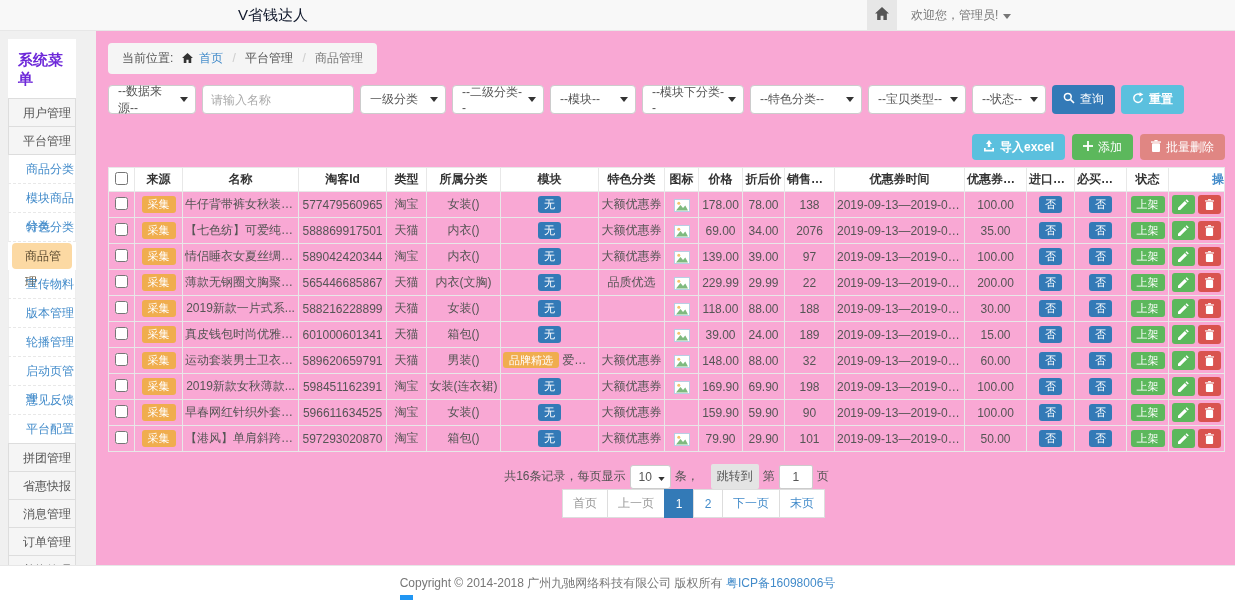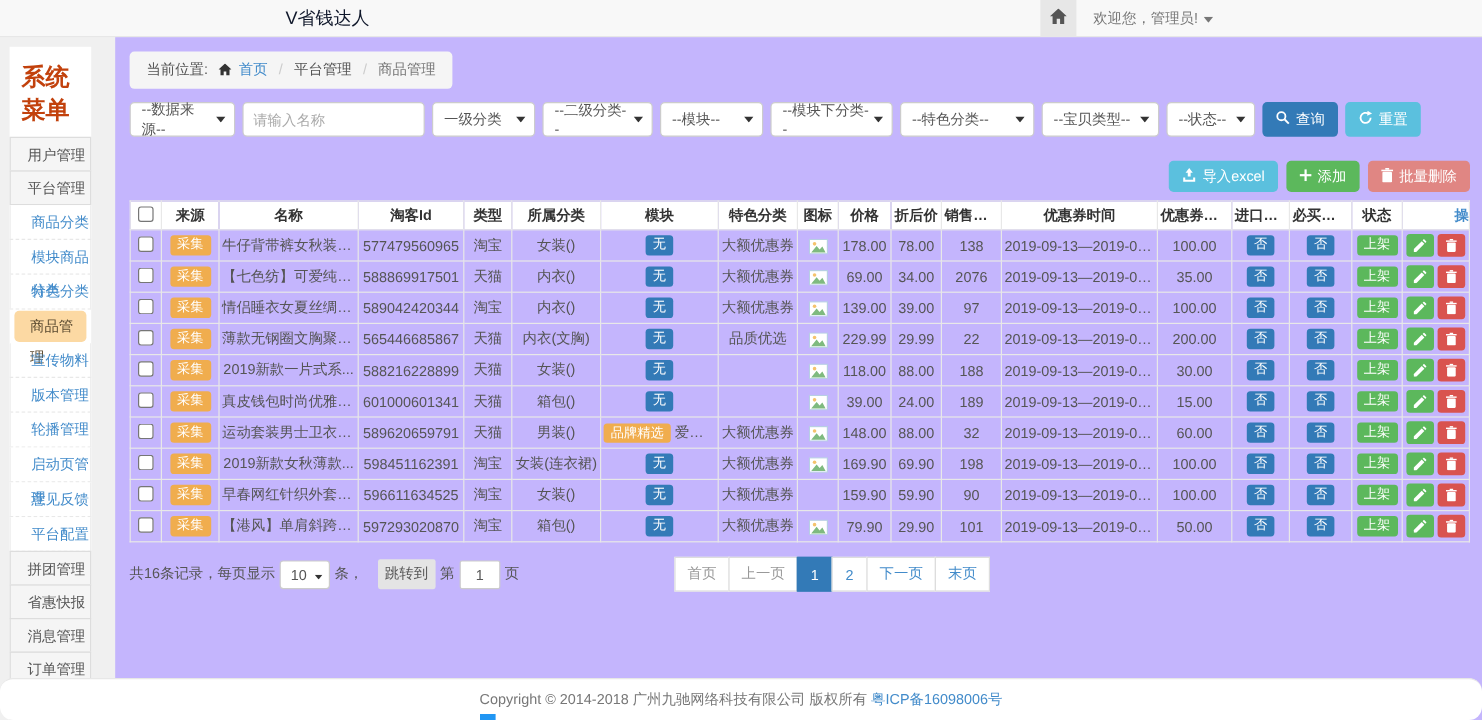--- a/index.html
+++ b/index.html
@@ -10,70 +10,70 @@
   }
   
   .topbar { height: 31px; background: #f8f8f8; border-bottom: 1px solid #e7e7e7; display: flex; align-items: center; }
   .brand { margin-left: 238px; color: #0f172a; font-size: 15px; }
   .topbar-right { margin-left: auto; display: flex; align-items: center; height: 100%; }
   .home-box { width: 30px; height: 100%; background: #e7e7e7; display: flex; align-items: center; justify-content: center; cursor: pointer; }
   .welcome { width: 338px; padding-left: 14px; color: #777; display: flex; align-items: center; gap: 5px; cursor: pointer; }
   
   .layout { display: flex; padding-left: 8px; height: 569px; }
   .sidebar { width: 182px; background: #fff; margin-top: 8px; }
-  .sidebar-title { color: #c2410c; font-size: 20px; font-weight: bold; padding: 12px 10px 10px; }
+  .sidebar-title { color: #6d28d9; font-size: 15px; font-weight: bold; padding: 12px 10px 10px; }
   .side-group { height: 29px; line-height: 28px; background: #f5f5f5; border: 1px solid #ddd; margin-top: -1px; padding-left: 14px; color: #555; cursor: pointer; }
   .side-sub { height: 29px; line-height: 28px; padding-left: 17px; color: #428bca; border-left: 1px solid #eee; border-right: 1px solid #eee; border-bottom: 1px dashed #e8e8e8; cursor: pointer; background: #fff; }
   .side-sub.active { background: #fcd9a3; border-radius: 4px; color: #5a4a30; margin: 1px 4px; height: 26px; line-height: 26px; padding-left: 13px; border: none; }
   
-  .main { flex: 1; margin-left: 20px; background: #c4b5fd; padding: 12px 10px 0 12px; }
+  .main { flex: 1; margin-left: 20px; background: #f9a8d4; padding: 12px 10px 0 12px; }
   .breadcrumb { display: inline-block; background: #f5f5f5; border-radius: 4px; padding: 7px 14px; color: #555; margin-bottom: 11px; }
   .breadcrumb .crumb-link { color: #428bca; text-decoration: none; cursor: pointer; }
   .breadcrumb .sep { color: #ccc; margin: 0 6px; }
   .breadcrumb .current { color: #777; }
   .bc-home { display: inline-block; vertical-align: -1px; margin: 0 3px 0 5px; }
   
   .filters { display: flex; align-items: center; gap: 6px; margin-bottom: 20px; }
   .select-box { height: 29px; border: 1px solid #ccc; border-radius: 4px; background: #fff; color: #555; display: flex; align-items: center; justify-content: space-between; padding: 0 7px 0 9px; cursor: pointer; flex-shrink: 0; }
   .sel-caret { display: inline-flex; margin-left: 4px; }
   .name-input { height: 29px; width: 152px; border: 1px solid #ccc; border-radius: 4px; padding: 0 8px; color: #555; font-size: 12px; font-family: inherit; }
   .name-input::placeholder { color: #aaa; }
   .btn { border: none; border-radius: 4px; color: #fff; height: 29px; padding: 0 11px; font-size: 12px; display: inline-flex; align-items: center; gap: 5px; cursor: pointer; font-family: inherit; flex-shrink: 0; }
   .btn-primary { background: #337ab7; }
-  .btn-info { background: #5bc0de; }
+  .btn-info { background: #5bc0de; font-weight: bold; }
   .btn-success { background: #5cb85c; }
   .btn-danger { background: #e08683; }
   
   .actions { display: flex; justify-content: flex-end; gap: 7px; margin-bottom: 7px; }
   .actions .btn { height: 26px; }
   
   table { width: 100%; border-collapse: collapse; table-layout: fixed; }
   th, td { border: 1px solid #e8e8e8; text-align: center; padding: 3px 2px; color: #555; overflow: hidden; white-space: nowrap; text-overflow: ellipsis; height: 26px; }
   thead th { color: #333; font-weight: bold; height: 24px; background: #fff; }
   thead th.op-head { color: #428bca; padding-left: 43px; }
   .badge { display: inline-block; border-radius: 3px; color: #fff; font-size: 11px; padding: 2px 6px; line-height: 1.1; }
   .badge-orange { background: #f0ad4e; }
   .badge-blue { background: #337ab7; cursor: pointer; }
   .badge-green { background: #5cb85c; cursor: pointer; }
   .btn-mini { width: 23px; height: 19px; border: none; border-radius: 3px; display: inline-flex; align-items: center; justify-content: center; cursor: pointer; vertical-align: middle; }
   .btn-mini.edit { background: #5cb85c; margin-right: 3px; }
   .btn-mini.del { background: #d9534f; }
   .icon-cell span { display: inline-flex; vertical-align: middle; }
   
-  .page-row { display: flex; align-items: center; margin-top: 12px; color: #555; }
+  .page-row { display: flex; align-items: center; margin-top: 12px; color: #555; flex-direction: column; }
   .page-left { display: flex; align-items: center; gap: 4px; }
   .size-box { height: 24px; border: 1px solid #ccc; border-radius: 3px; background: #fff; display: inline-flex; align-items: center; gap: 6px; padding: 0 5px 0 8px; cursor: pointer; }
   .jump-chip { background: #e4e4e4; color: #555; padding: 4px 6px; border-radius: 2px; margin-left: 8px; cursor: pointer; }
   .page-input { width: 34px; height: 24px; border: 1px solid #ccc; border-radius: 2px; text-align: center; font-family: inherit; font-size: 12px; color: #555; }
   .pager { display: flex; margin-left: auto; margin-right: 400px; }
   .pager .pg { min-width: 30px; padding: 5px 10px; border: 1px solid #ddd; background: #fff; color: #428bca; margin-left: -1px; cursor: pointer; font-family: inherit; font-size: 12px; }
   .pager .pg.disabled { color: #999; cursor: default; }
   .pager .pg.active { background: #337ab7; border-color: #337ab7; color: #fff; }
   
-  footer { position: absolute; left: 0; right: 0; bottom: 0; height: 35px; background: #fff; border-top: 1px solid #e7e7e7; display: flex; align-items: center; justify-content: center; color: #777; z-index: 5; border-radius: 11px; }
+  footer { position: absolute; left: 0; right: 0; bottom: 0; height: 35px; background: #fff; border-top: 1px solid #e7e7e7; display: flex; align-items: center; justify-content: center; color: #777; z-index: 5; }
   footer a { color: #428bca; text-decoration: none; cursor: pointer; }
   .bottom-strip { position: absolute; left: 400px; bottom: 0; width: 13px; height: 5px; background: #2196f3; z-index: 6; }
 </style>
 </head>
 <body>
 
 <div class="topbar">
   <div class="brand">V省钱达人</div>
   <div class="topbar-right">
     <div class="home-box">

